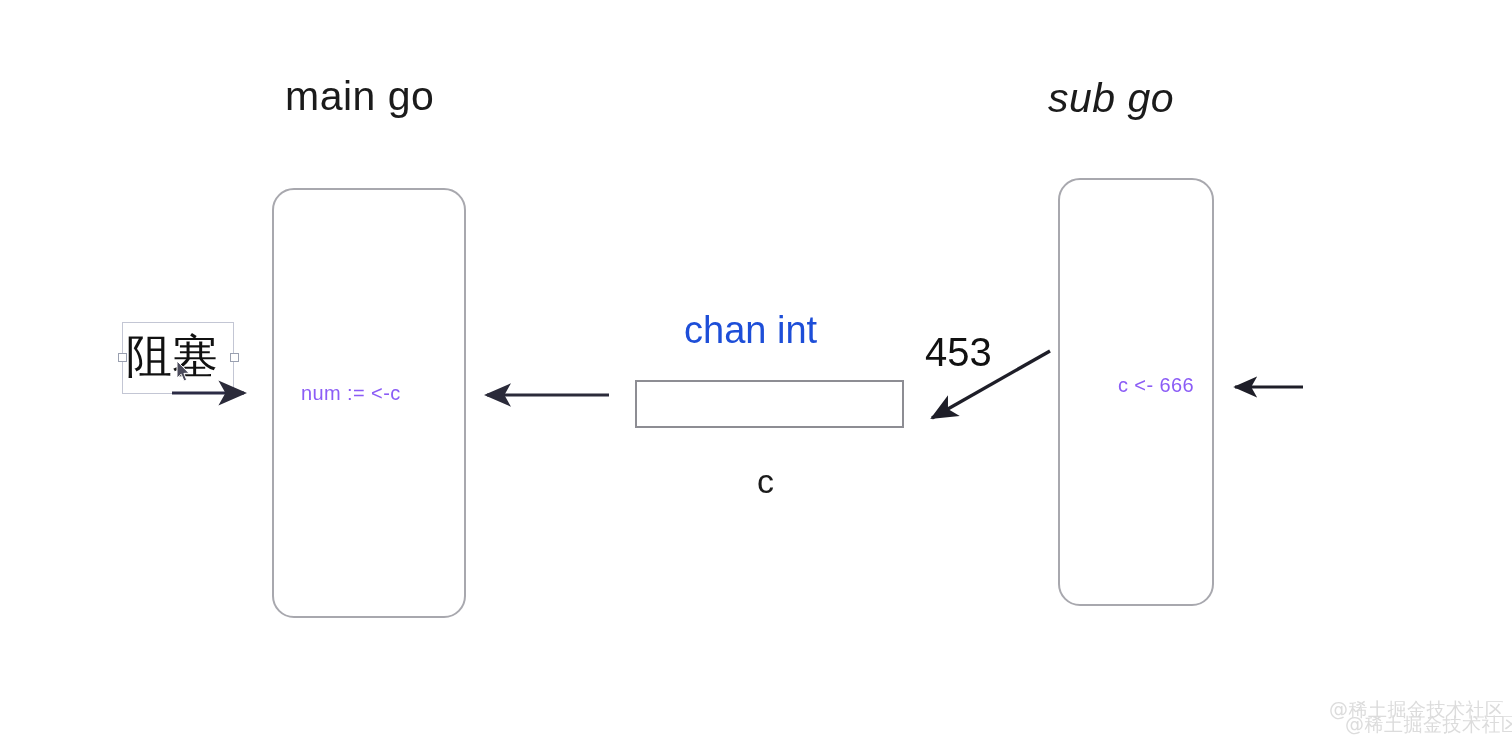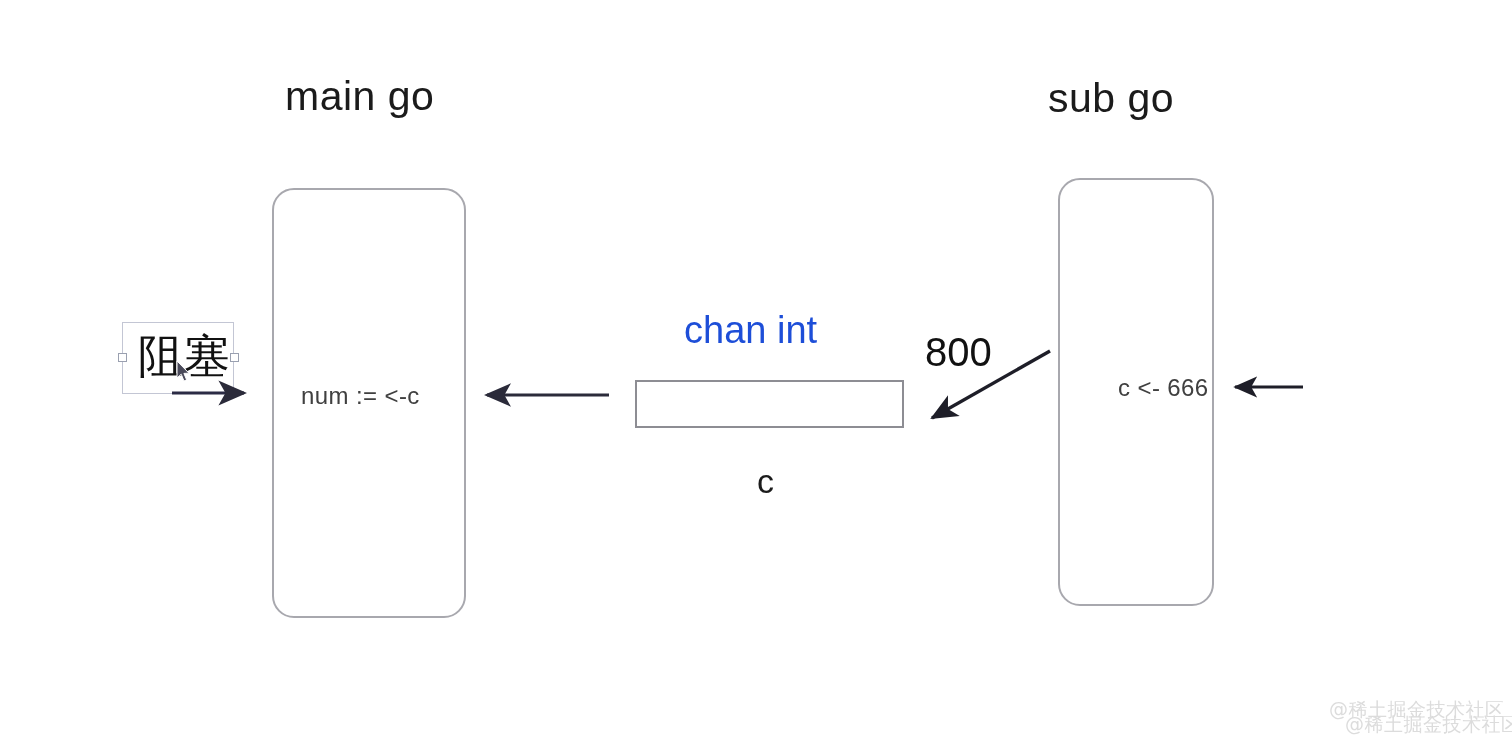--- a/index.html
+++ b/index.html
@@ -29,26 +29,26 @@
 
   .column-title {
     position: absolute;
     font-size: 41px;
     color: #1b1b1b;
     letter-spacing: 0.5px;
     white-space: nowrap;
     font-weight: 400;
   }
   #main-go-title { left: 285px; top: 73px; }
-  #sub-go-title  { left: 1048px; top: 75px; }
+  #sub-go-title  { left: 1048px; top: 75px; font-style: italic; }
 
   .box-code {
     position: absolute;
-    font-size: 24px;
-    color: #404040;
+    font-size: 20px;
+    color: #8b5cf6;
     white-space: nowrap;
     letter-spacing: 0.4px;
   }
   #main-go-code { left: 301px; top: 382px; }
   #sub-go-code  { left: 1118px; top: 374px; }
 
   
   #channel-box {
     position: absolute;
     left: 635px;
@@ -95,21 +95,21 @@
     height: 72px;
     border: 1px solid #c3c6d4;
     box-sizing: border-box;
     background: transparent;
   }
   #blocked-text {
     position: absolute;
     left: 126px;
     top: 328px;
     width: 104px;
-    text-align: right;
+    text-align: left;
     font-size: 46px;
     line-height: 56px;
     color: #111111;
     font-family: "DejaVu Sans", "Liberation Sans", sans-serif;
     white-space: nowrap;
   }
   .sel-handle {
     position: absolute;
     width: 9px;
     height: 9px;
@@ -167,21 +167,21 @@
   <div class="box-code" id="main-go-code">num := &lt;-c</div>
 
   <div class="box-code" id="sub-go-code">c &lt;- 666</div>
 
   <div id="channel-type-label">chan int</div>
 
   <div id="channel-box"></div>
 
   <div id="channel-name-label">c</div>
 
-  <div id="value-label">800</div>
+  <div id="value-label">453</div>
 
   <div id="blocked-selection"></div>
 
   <div id="blocked-text">阻塞</div>
 
   <div class="sel-handle" id="handle-left"></div>
 
   <div class="sel-handle" id="handle-right"></div>
 
   <svg id="arrow-layer" viewBox="0 0 1512 742" xmlns="http://www.w3.org/2000/svg">

